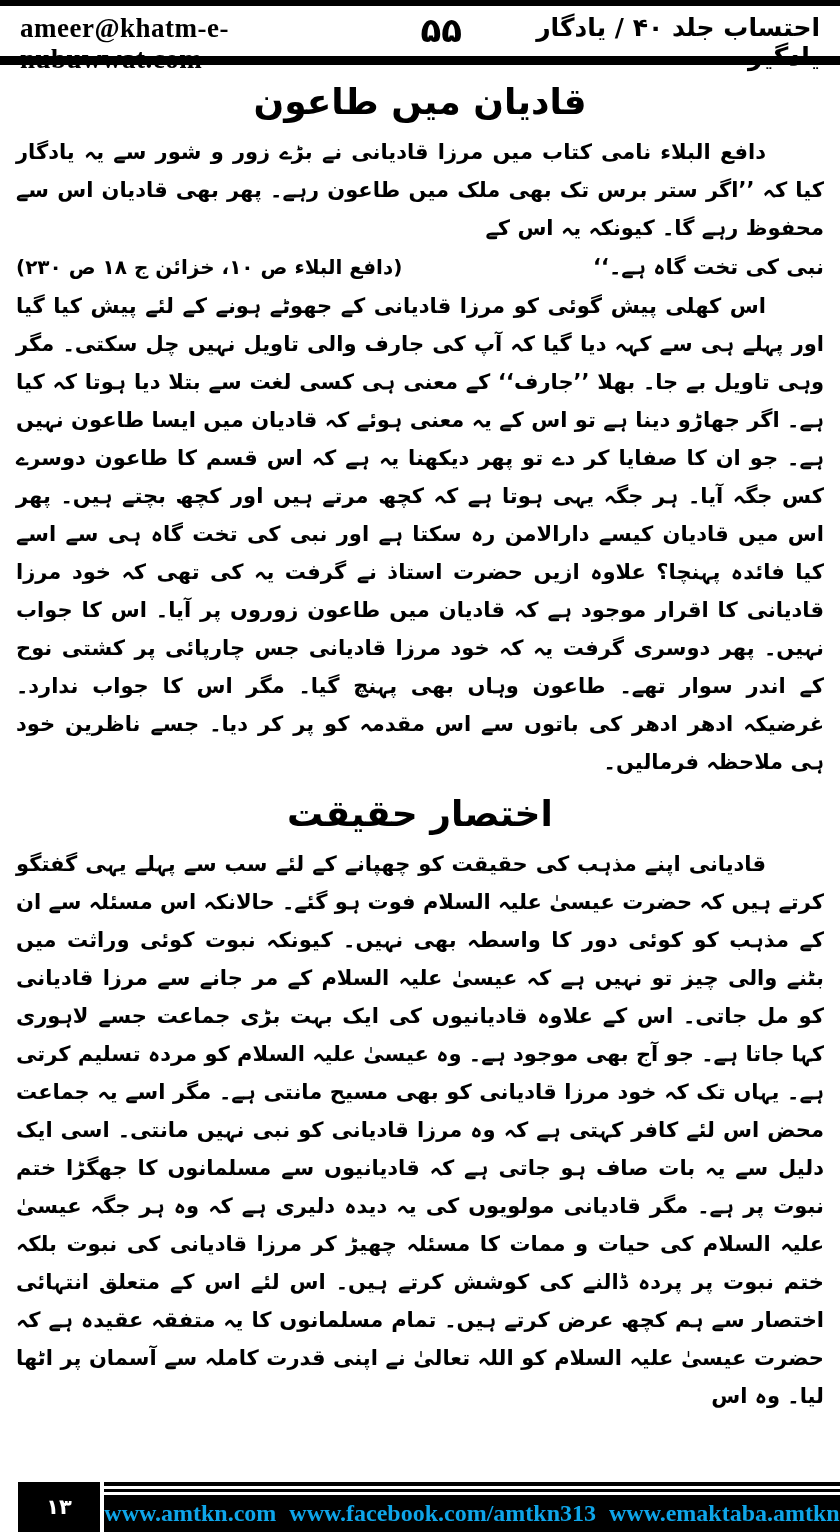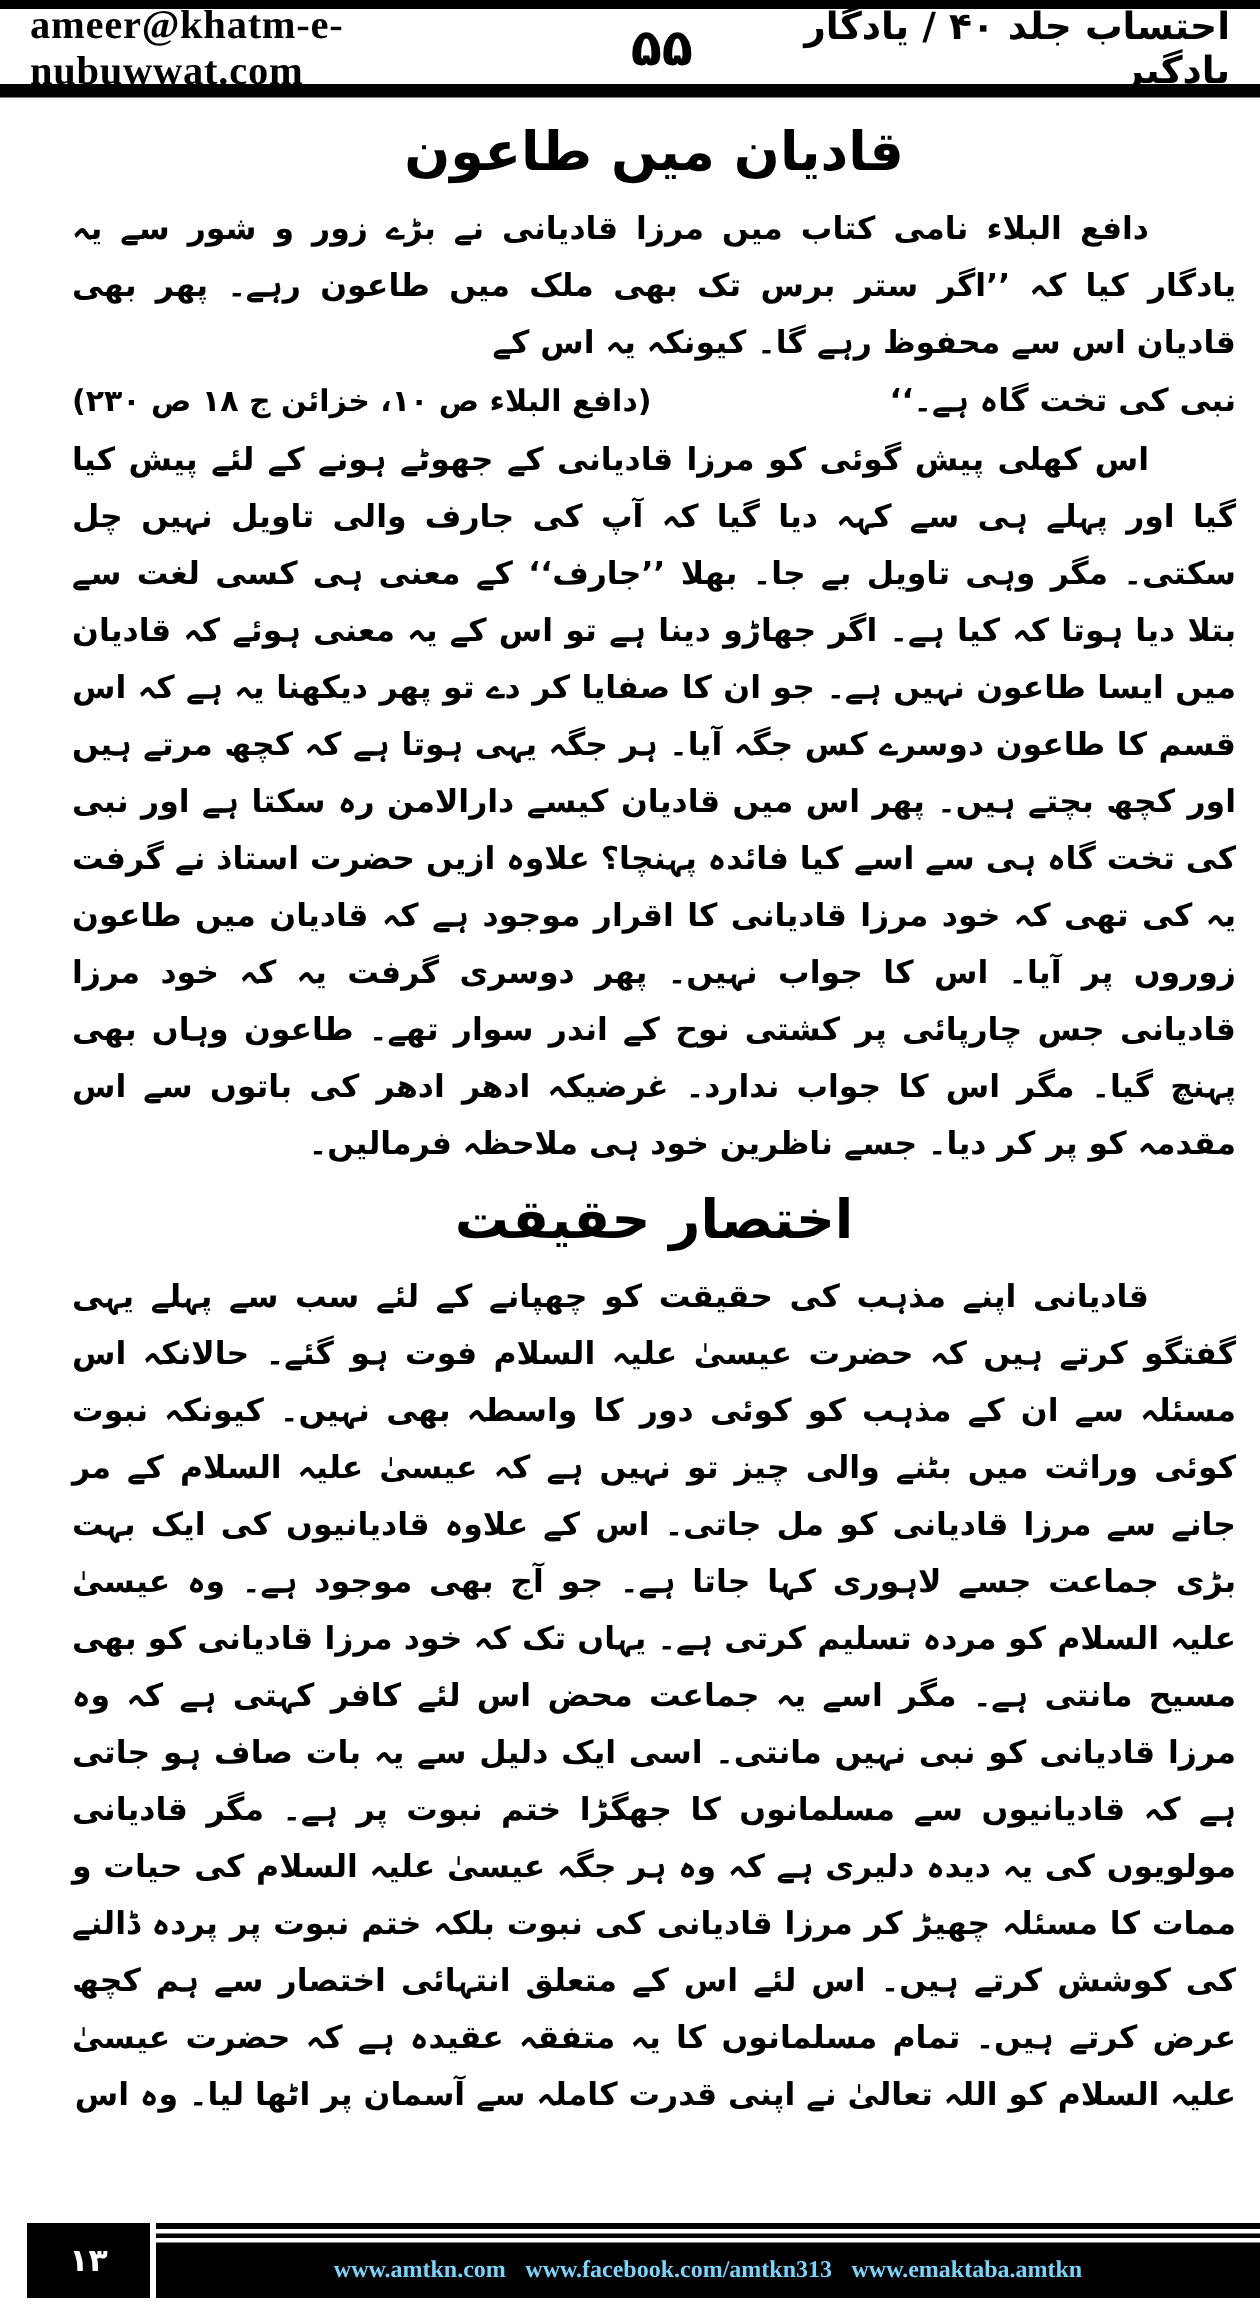--- a/index.html
+++ b/index.html
@@ -4,41 +4,41 @@
 <style>
   html,body{margin:0;padding:0;background:#e8e8e8;}
   .page{
     position:relative;width:840px;height:1540px;margin:0 auto;
     background:#ffffff;color:#000;overflow:hidden;
     font-family:"DejaVu Sans",sans-serif;
   }
   
   .topbar{height:6px;background:#000;}
   .header{
-    display:flex;align-items:center;
+    display:flex;align-items:flex-start;
     padding:7px 20px 6px 20px;height:50px;box-sizing:border-box;
   }
   .email{
     font-family:"Liberation Serif",serif;
     font-weight:bold;font-size:27px;letter-spacing:0.5px;
   }
   .pnum-top{
     font-family:"DejaVu Sans",sans-serif;
     font-weight:bold;font-size:34px;margin-left:16px;line-height:1;
   }
   .book-title{
     margin-left:auto;direction:rtl;
     font-weight:bold;font-size:25px;
   }
   .rule{height:9px;background:#000;}
   
   .content{
     direction:rtl;text-align:justify;
     padding:4px 16px 0 16px;
-    font-size:21px;font-weight:bold;line-height:38px;margin-left:32px;
+    font-size:21px;font-weight:bold;line-height:38px;
   }
   .section-heading{
     text-align:center;font-size:36px;font-weight:bold;
     line-height:50px;margin:8px 0 6px 0;
   }
   .para{margin:0;}
   .indent{text-indent:58px;}
   .cite-row{
     display:flex;direction:rtl;justify-content:space-between;
     align-items:baseline;line-height:40px;
@@ -50,23 +50,23 @@
   .pagebox{
     position:absolute;left:18px;bottom:0;width:82px;height:50px;
     background:#000;color:#fff;display:flex;align-items:center;justify-content:center;
     font-size:21px;font-weight:bold;
   }
   .fright{position:absolute;left:104px;right:0;bottom:0;}
   .stripe{background:#000;}
   .stripe.s1{height:4px;margin-bottom:3px;}
   .stripe.s2{height:3px;margin-bottom:3px;}
   .fbar{
-    height:37px;background:#000;color:#7dd3fc;
+    height:37px;background:#000;color:#0ea5e9;
     display:flex;align-items:center;justify-content:center;gap:13px;
-    font-family:"Liberation Serif",serif;font-weight:bold;font-size:16px;
+    font-family:"Liberation Serif",serif;font-weight:bold;font-size:24px;
     white-space:nowrap;
   }
 </style>
 </head>
 <body>
 
 <div class="page">
 
   <div class="topbar"></div>
 

